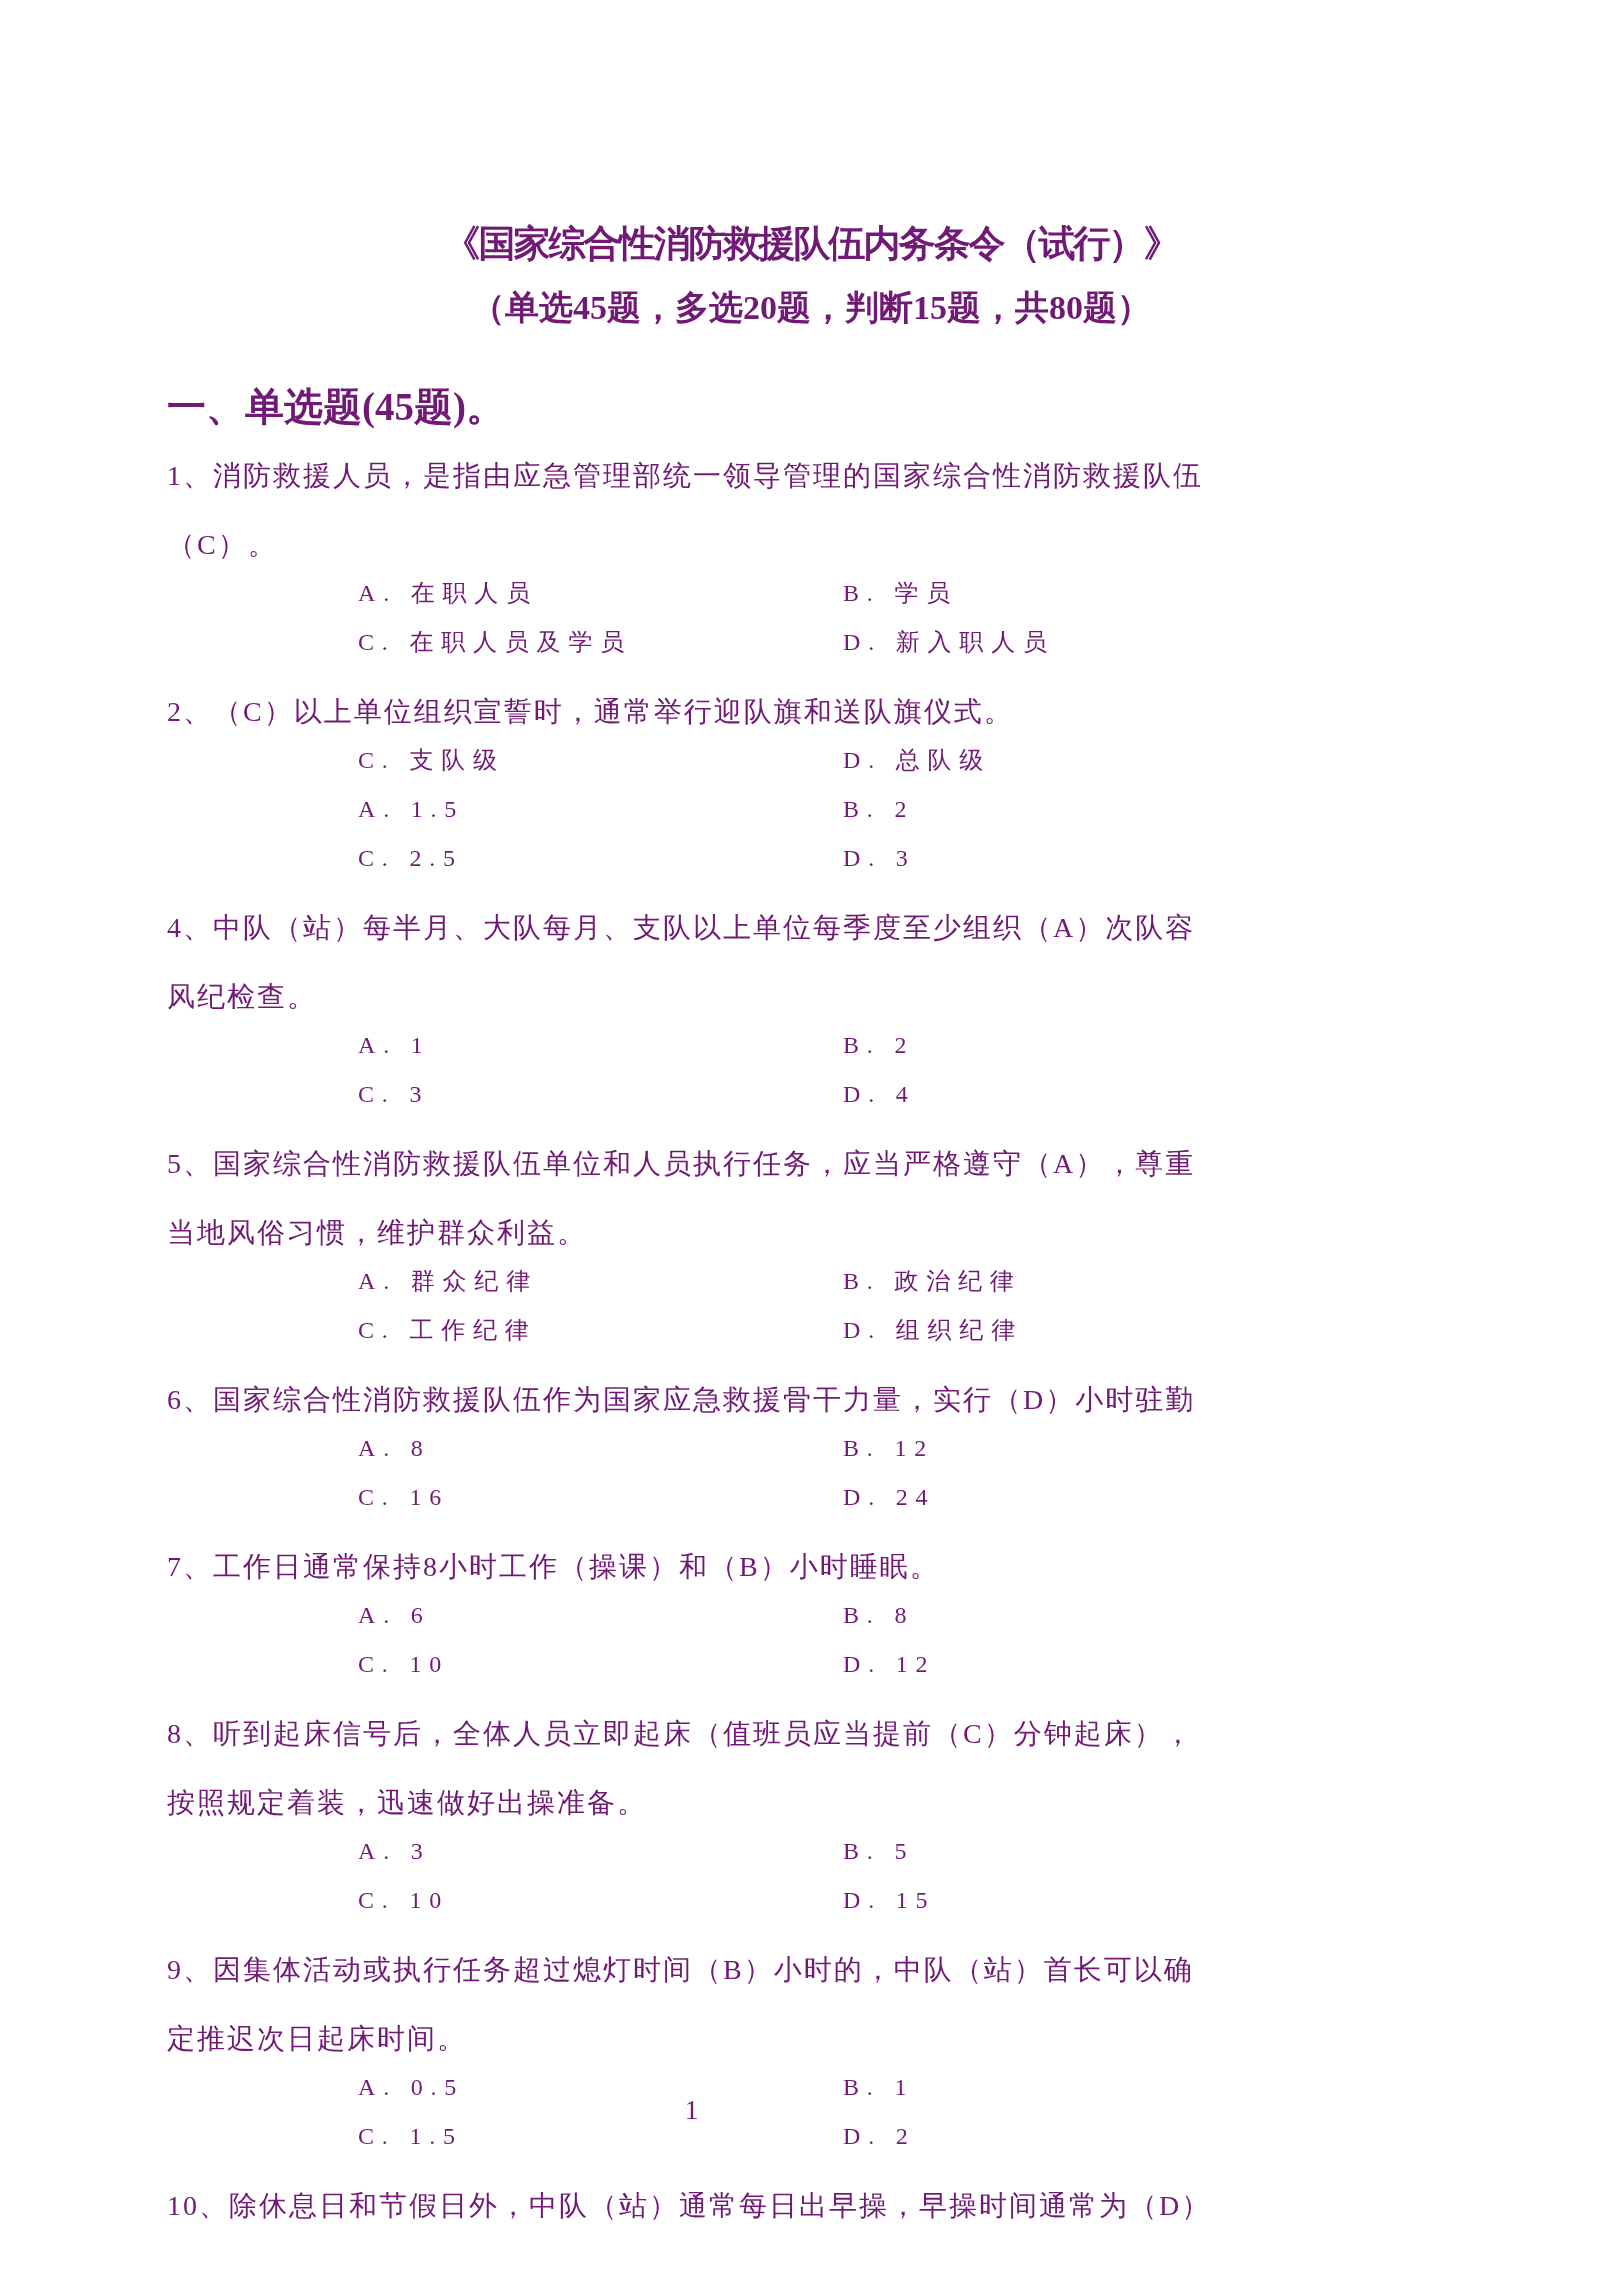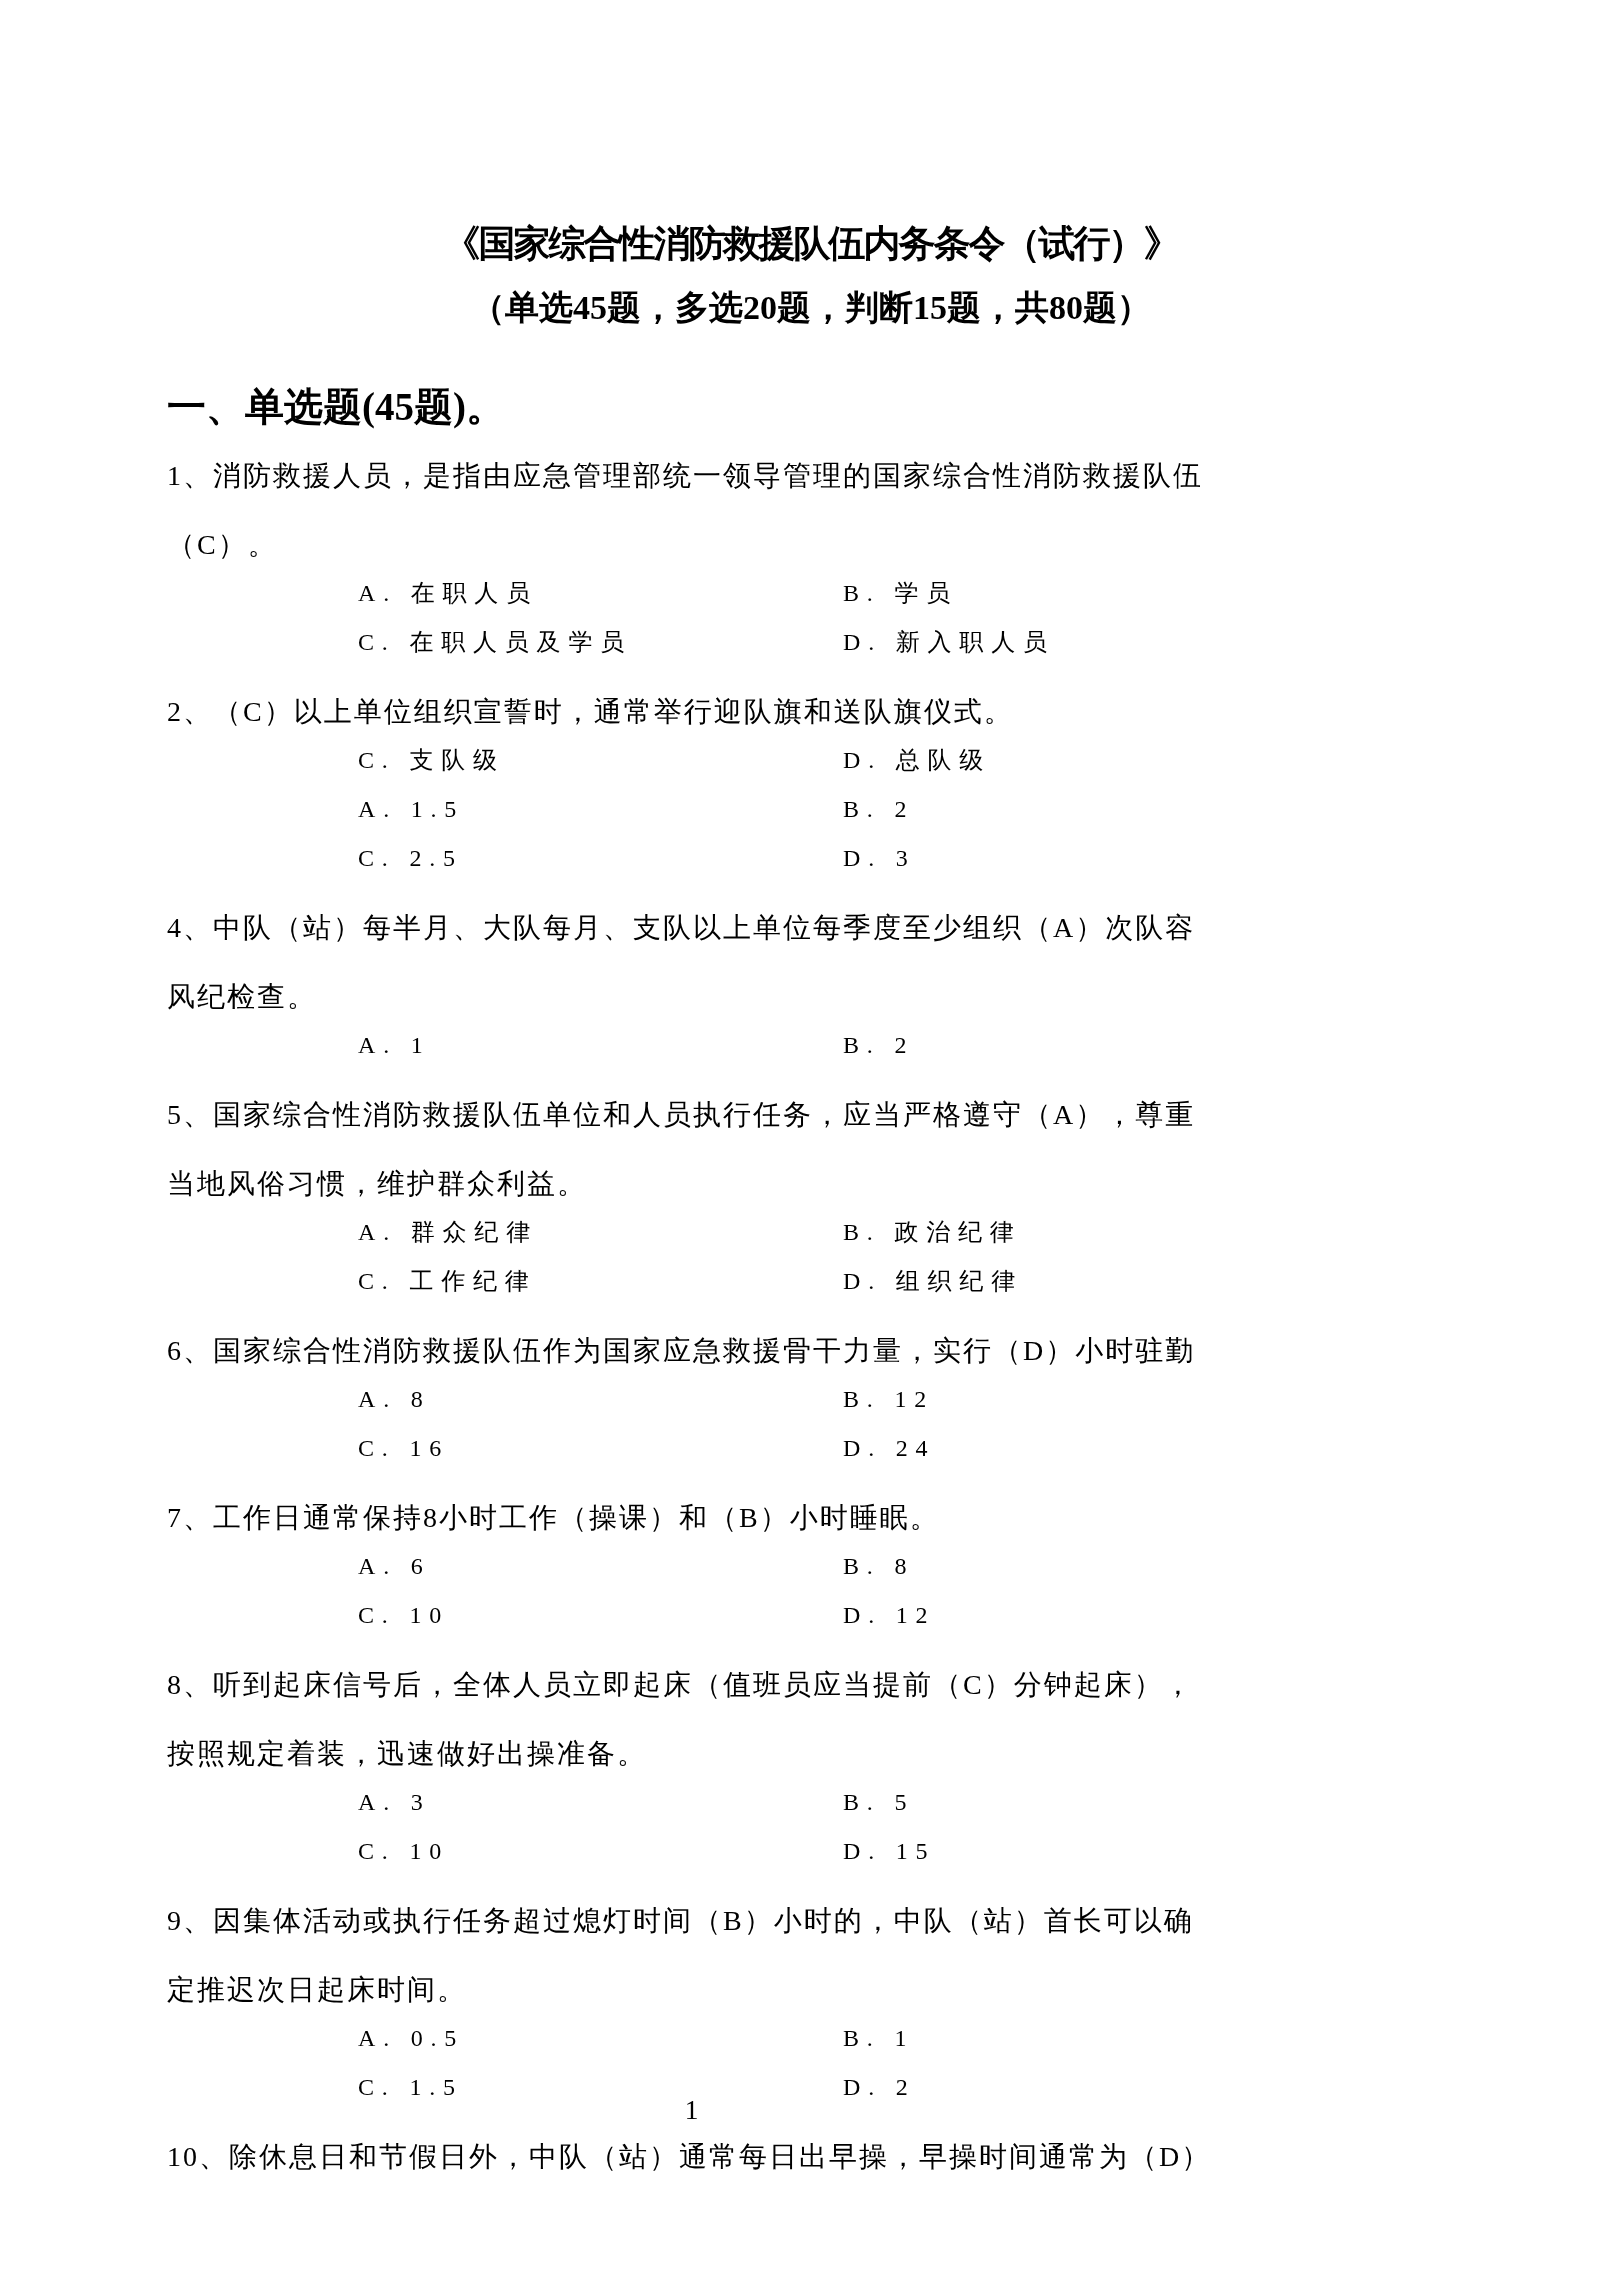--- a/index.html
+++ b/index.html
@@ -1,21 +1,21 @@
 <!DOCTYPE html>
 <html><head>
 <meta charset="utf-8">
 <style>
   html, body { margin: 0; padding: 0; background: #ffffff; }
   .page {
     position: relative;
     width: 1383px;
     height: 2293px;
     background: #ffffff;
-    color: #000000;
+    color: #701a75;
     font-family: "Liberation Serif", "DejaVu Serif", serif;
     overflow: hidden;
   }
   .content {
     position: absolute;
     left: 167px;
     top: 206px;
     width: 1288px;
   }
   .title {
@@ -111,20 +111,24 @@
             <span class="opt-right">D. 3</span>
           </div>
         </div>
         <div class="question">
           <div class="qline">4、中队（站）每半月、大队每月、支队以上单位每季度至少组织（A）次队容</div>
           <div class="qline">风纪检查。</div>
           <div class="opt-row">
             <span class="opt-left">A. 1</span>
             <span class="opt-right">B. 2</span>
           </div>
+          <div class="opt-row">
+            <span class="opt-left">C. 3</span>
+            <span class="opt-right">D. 4</span>
+          </div>
         </div>
         <div class="question">
           <div class="qline">5、国家综合性消防救援队伍单位和人员执行任务，应当严格遵守（A），尊重</div>
           <div class="qline">当地风俗习惯，维护群众利益。</div>
           <div class="opt-row">
             <span class="opt-left">A. 群众纪律</span>
             <span class="opt-right">B. 政治纪律</span>
           </div>
           <div class="opt-row">
             <span class="opt-left">C. 工作纪律</span>

